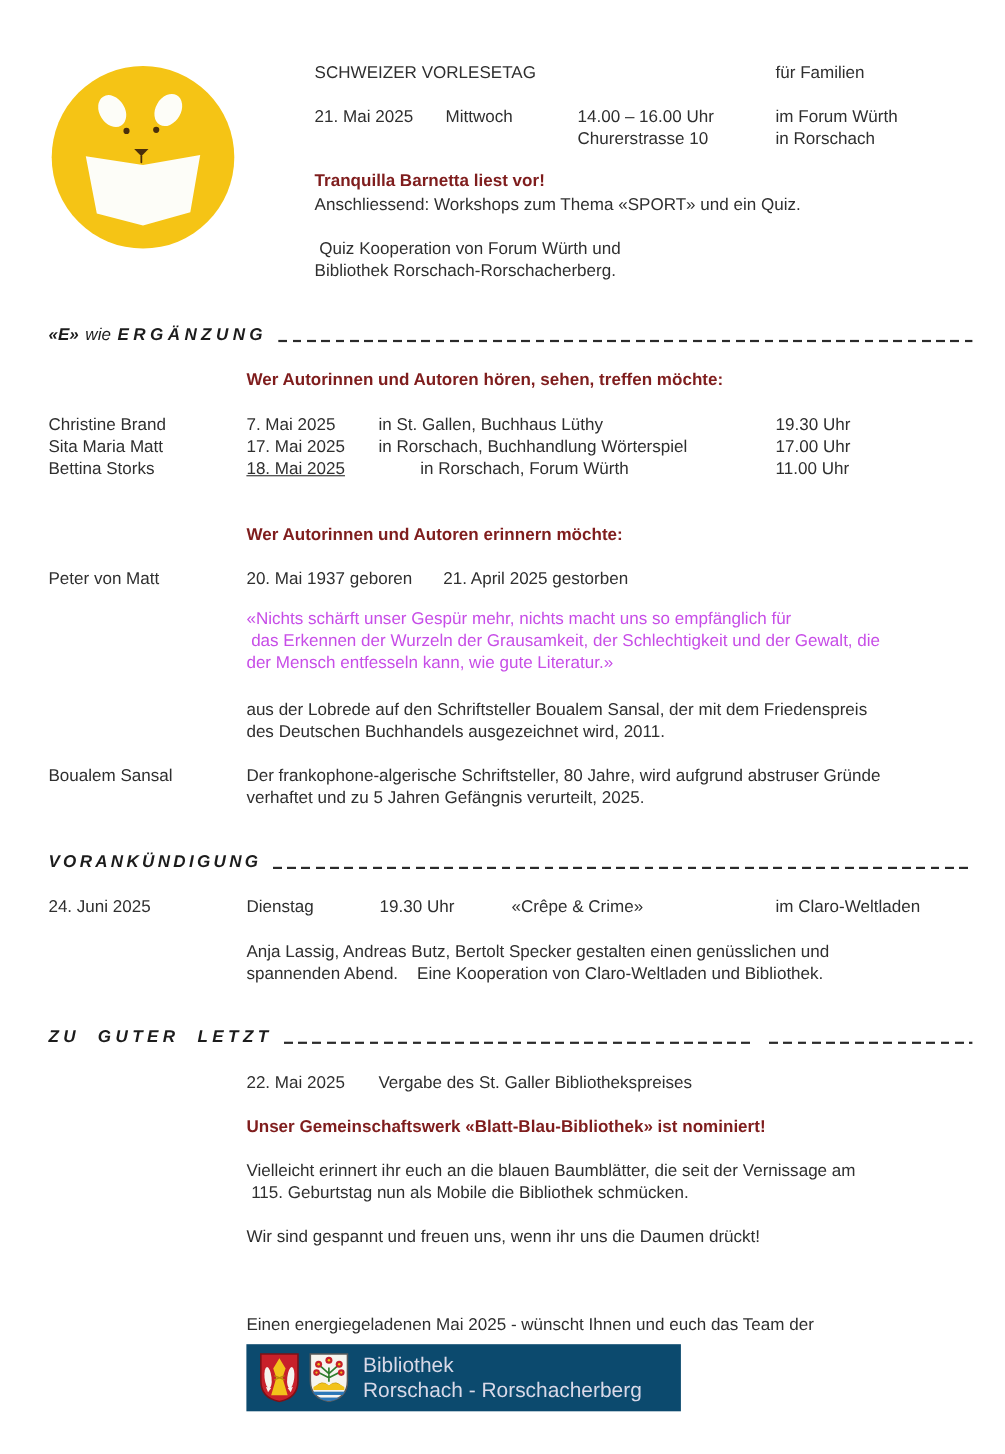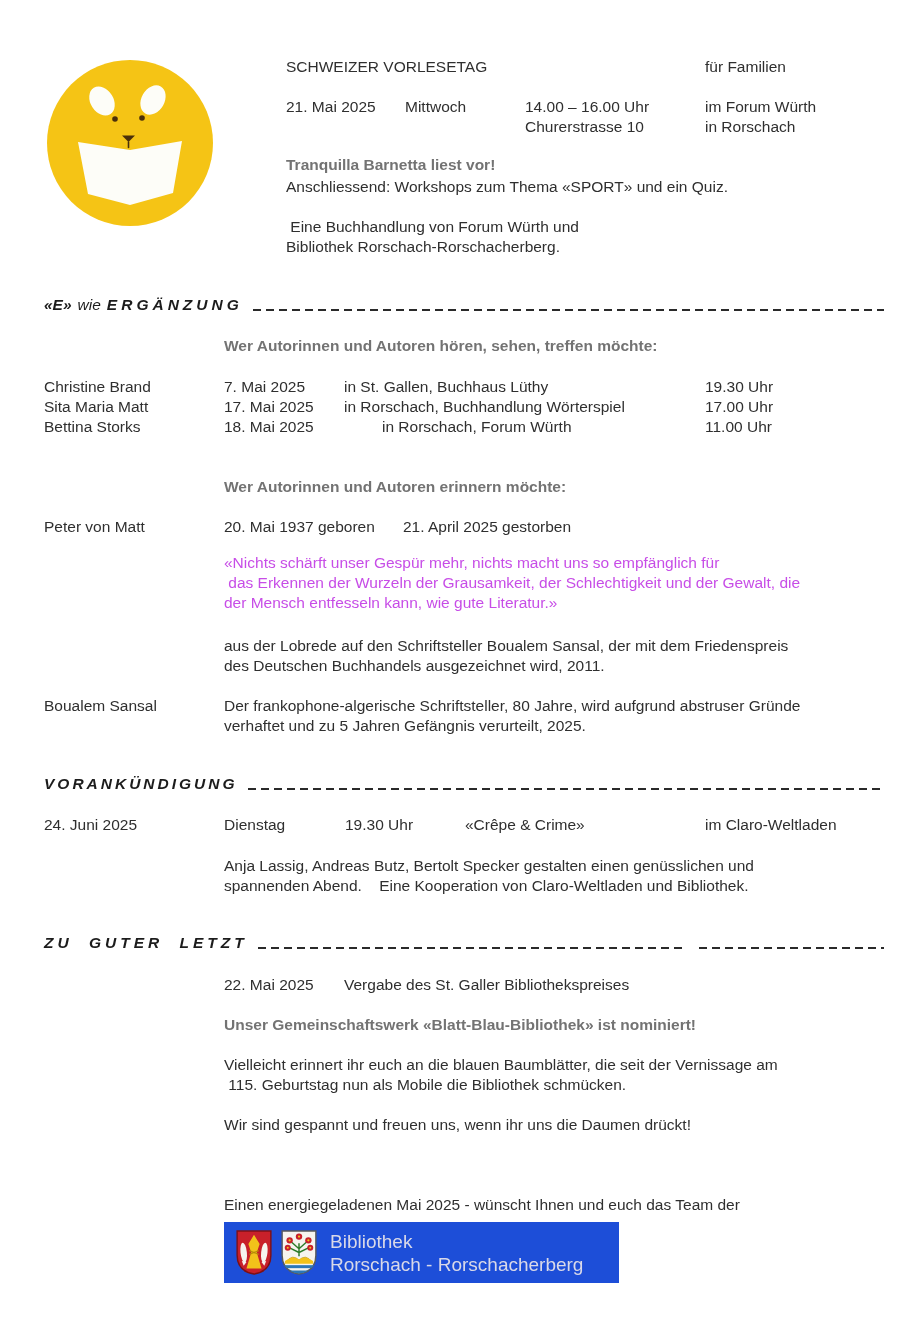--- a/index.html
+++ b/index.html
@@ -1,32 +1,32 @@
 <!DOCTYPE html>
 <html><head>
 <meta charset="utf-8">
 <style>
   html,body{margin:0;padding:0;background:#fff;}
   #page{position:relative;width:914px;height:1322px;background:#ffffff;overflow:hidden;
         font-family:"Liberation Sans",sans-serif;font-size:15.5px;color:#2f2f2f;}
   .abs{position:absolute;white-space:pre;line-height:20px;}
-  .b{font-weight:bold;color:#737373;}
+  .b{font-weight:bold;color:#7f1d1d;}
   .quote{color:#c74de7;}
   .sec-head{position:absolute;left:44px;width:840px;display:flex;align-items:flex-end;
             font-style:italic;color:#1c1c1c;line-height:18px;}
   .sec-head .pre{font-weight:bold;}
   .sec-head .wie{font-weight:normal;margin:0 6px 0 6px;}
   .sec-head .ttl{font-weight:bold;letter-spacing:4px;}
   .ws{word-spacing:8px;letter-spacing:3px;}
   .dash{height:2px;background:repeating-linear-gradient(90deg,#2a2a2a 0 8px,transparent 8px 13px);
         align-self:flex-end;margin:0 0 3px 10px;}
   .dash.grow{flex:1;}
   .dash.fixed{flex:none;margin-left:14px;}
   .logo-wrap{position:absolute;left:45px;top:58px;width:170px;height:170px;}
-  .banner{position:absolute;left:224px;top:1222px;width:395px;height:61px;background:#1d4ed8;
+  .banner{position:absolute;left:224px;top:1222px;width:395px;height:61px;background:#0c4a6e;
           display:flex;align-items:center;padding:0;box-sizing:border-box;}
   .banner .shield{margin-left:11px;height:45px;width:38px;flex:none;}
   .banner .shield+.shield{margin-left:7px;}
   .banner-text{margin-left:12px;color:#d9d9e8;font-size:19px;line-height:23px;white-space:pre;}
 </style>
 </head>
 <body>
 
 <div id="page">
 
@@ -48,21 +48,21 @@
 
   <div class="abs" style="left:286px;top:97px;">21. Mai 2025</div>
   <div class="abs" style="left:405px;top:97px;">Mittwoch</div>
   <div class="abs" style="left:525px;top:97px;">14.00 – 16.00 Uhr</div>
   <div class="abs" style="left:705px;top:97px;">im Forum Würth</div>
   <div class="abs" style="left:525px;top:117px;">Churerstrasse 10</div>
   <div class="abs" style="left:705px;top:117px;">in Rorschach</div>
 
   <div class="abs b" style="left:286px;top:155px;">Tranquilla Barnetta liest vor!</div>
   <div class="abs" style="left:286px;top:177px;">Anschliessend: Workshops zum Thema «SPORT» und ein Quiz.</div>
-  <div class="abs" style="left:286px;top:217px;"> Eine Buchhandlung von Forum Würth und</div>
+  <div class="abs" style="left:286px;top:217px;"> Quiz Kooperation von Forum Würth und</div>
   <div class="abs" style="left:286px;top:237px;">Bibliothek Rorschach-Rorschacherberg.</div>
 
   <div class="sec-head" style="top:296px;">
     <span class="pre">«E»</span>
     <span class="wie">wie</span>
     <span class="ttl">ERGÄNZUNG</span>
     <div class="dash grow"></div>
   </div>
 
   <div class="abs b" style="left:224px;top:336px;">Wer Autorinnen und Autoren hören, sehen, treffen möchte:</div>
@@ -71,21 +71,21 @@
   <div class="abs" style="left:224px;top:377px;">7. Mai 2025</div>
   <div class="abs" style="left:344px;top:377px;">in St. Gallen, Buchhaus Lüthy</div>
   <div class="abs" style="left:705px;top:377px;">19.30 Uhr</div>
 
   <div class="abs" style="left:44px;top:397px;">Sita Maria Matt</div>
   <div class="abs" style="left:224px;top:397px;">17. Mai 2025</div>
   <div class="abs" style="left:344px;top:397px;text-align:right;">in Rorschach, Buchhandlung Wörterspiel</div>
   <div class="abs" style="left:705px;top:397px;">17.00 Uhr</div>
 
   <div class="abs" style="left:44px;top:417px;">Bettina Storks</div>
-  <div class="abs" style="left:224px;top:417px;">18. Mai 2025</div>
+  <div class="abs" style="left:224px;top:417px;text-decoration:underline;">18. Mai 2025</div>
   <div class="abs" style="left:344px;top:417px;margin-left:38px;">in Rorschach, Forum Würth</div>
   <div class="abs" style="left:705px;top:417px;">11.00 Uhr</div>
 
   <div class="abs b" style="left:224px;top:477px;">Wer Autorinnen und Autoren erinnern möchte:</div>
   <div class="abs" style="left:44px;top:517px;">Peter von Matt</div>
   <div class="abs" style="left:224px;top:517px;">20. Mai 1937 geboren</div>
   <div class="abs" style="left:403px;top:517px;">21. April 2025 gestorben</div>
 
   <div class="abs quote" style="left:224px;top:553px;">«Nichts schärft unser Gespür mehr, nichts macht uns so empfänglich für</div>
   <div class="abs quote" style="left:224px;top:573px;"> das Erkennen der Wurzeln der Grausamkeit, der Schlechtigkeit und der Gewalt, die</div>

